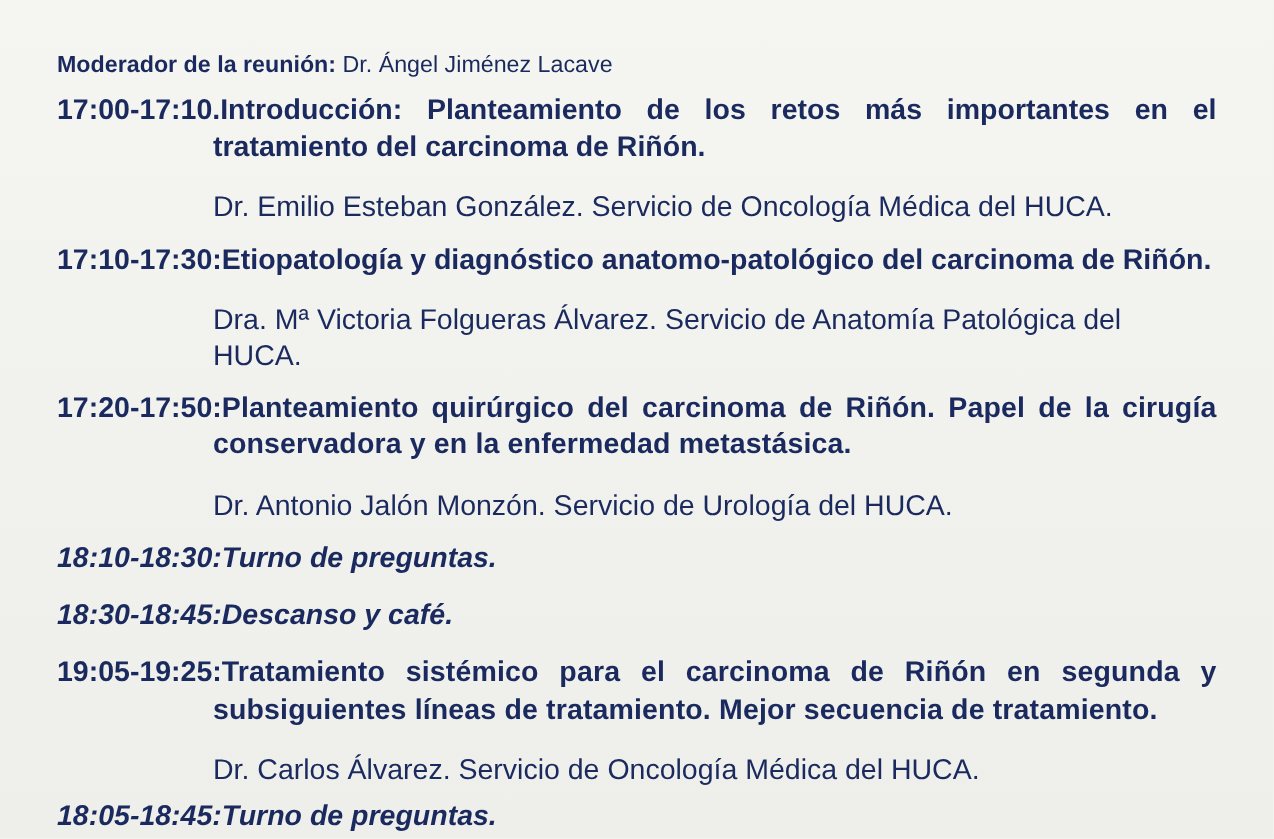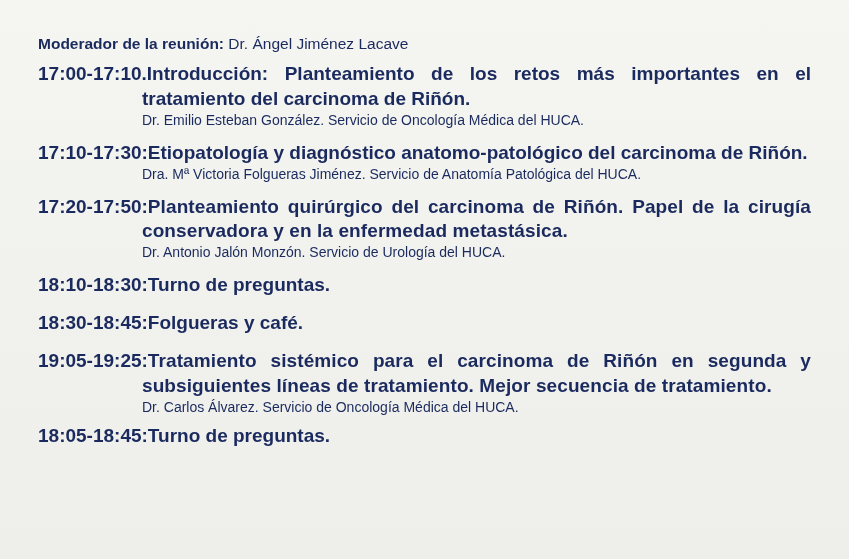--- a/index.html
+++ b/index.html
@@ -48,32 +48,33 @@
   }
   .entry-main .time {
     display: inline-block;
     min-width: 100px;
     text-indent: 0;
   }
   .entry-main .title {
     font-weight: bold;
   }
   .entry-speaker {
-    font-size: 14px;
+    font-size: 19px;
     font-weight: normal;
     line-height: 1.26;
-    margin: 1px 0 0 0;
+    margin: 16px 0 0 0;
     padding-left: 104px;
   }
   .entry.simple .entry-main {
     padding-left: 104px;
     text-indent: -104px;
   }
   .entry.simple {
     margin-bottom: 14px;
+    font-style: italic;
   }
   .entry.last-pair {
     margin-bottom: 7px;
   }
   .entry-main .title.loose {
     letter-spacing: 0.1px;
   }
 </style>
 </head>
 <body>
@@ -89,40 +90,40 @@
     <p class="entry-main">
       <span class="time">17:00-17:10.</span><span class="title">Introducción: Planteamiento de los retos más importantes en el tratamiento del carcinoma de Riñón.</span>
     </p>
     <p class="entry-speaker">Dr. Emilio Esteban González. Servicio de Oncología Médica del HUCA.</p>
   </div>
 
   <div class="entry">
     <p class="entry-main">
       <span class="time">17:10-17:30:</span><span class="title">Etiopatología y diagnóstico anatomo-patológico del carcinoma de Riñón.</span>
     </p>
-    <p class="entry-speaker">Dra. Mª Victoria Folgueras Jiménez. Servicio de Anatomía Patológica del HUCA.</p>
+    <p class="entry-speaker">Dra. Mª Victoria Folgueras Álvarez. Servicio de Anatomía Patológica del HUCA.</p>
   </div>
 
   <div class="entry">
     <p class="entry-main">
       <span class="time">17:20-17:50:</span><span class="title loose">Planteamiento quirúrgico del carcinoma de Riñón. Papel de la cirugía conservadora y en la enfermedad metastásica.</span>
     </p>
     <p class="entry-speaker">Dr. Antonio Jalón Monzón. Servicio de Urología del HUCA.</p>
   </div>
 
 
   <div class="entry simple">
     <p class="entry-main">
       <span class="time">18:10-18:30:</span><span class="title">Turno de preguntas.</span>
     </p>
   </div>
 
   <div class="entry simple">
     <p class="entry-main">
-      <span class="time">18:30-18:45:</span><span class="title">Folgueras y café.</span>
+      <span class="time">18:30-18:45:</span><span class="title">Descanso y café.</span>
     </p>
   </div>
 
 
   <div class="entry last-pair">
     <p class="entry-main">
       <span class="time">19:05-19:25:</span><span class="title loose">Tratamiento sistémico para el carcinoma de Riñón en segunda y subsiguientes líneas de tratamiento. Mejor secuencia de tratamiento.</span>
     </p>
     <p class="entry-speaker">Dr. Carlos Álvarez. Servicio de Oncología Médica del HUCA.</p>
   </div>

